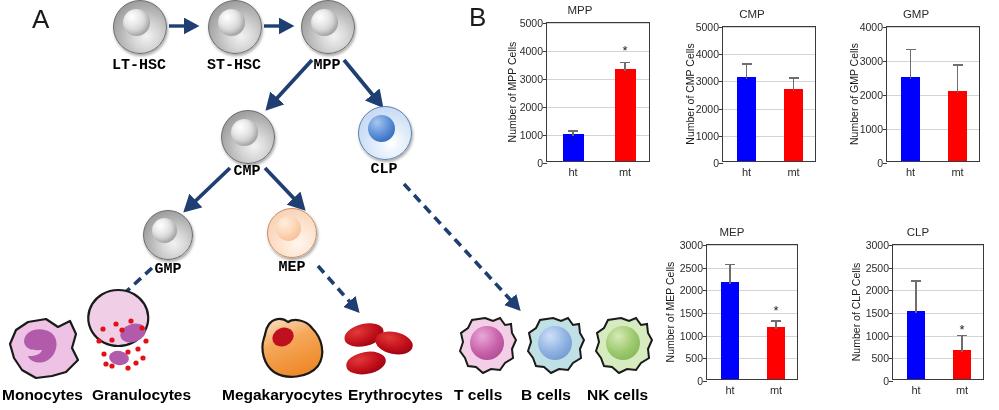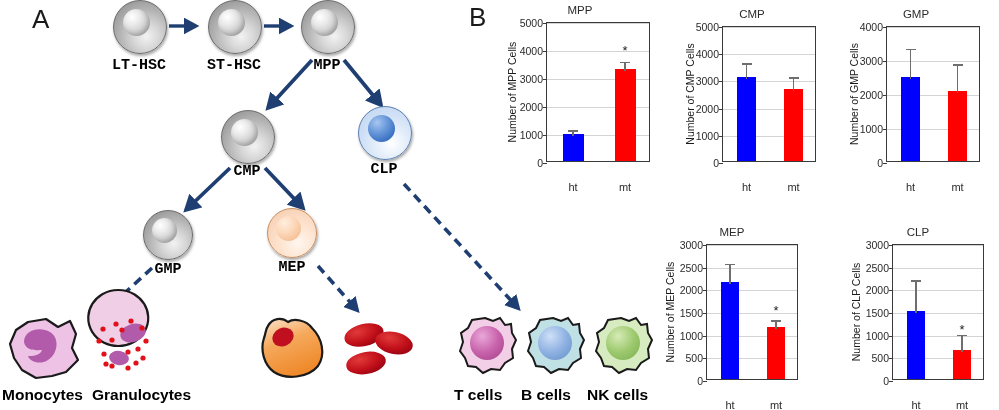--- a/index.html
+++ b/index.html
@@ -85,21 +85,21 @@
   .ylabel{
     position:absolute;font-size:10.5px;color:#1a1a1a;white-space:nowrap;
     transform-origin:0 0;transform:rotate(-90deg);
   }
   .bar{position:absolute;bottom:0;}
   .bar-blue{background:#0000ff;}
   .bar-red{background:#ff0000;}
   .errbar{position:absolute;width:1.4px;background:#6e6e6e;}
   .errcap{position:absolute;height:1.4px;background:#6e6e6e;}
   .xtick{
-    position:absolute;top:100%;margin-top:20px;
+    position:absolute;top:100%;margin-top:5px;
     font-size:11px;color:#2b2b2b;text-align:right;
     transform:translateX(-50%);white-space:nowrap;
   }
   .star{
     position:absolute;font-size:13px;color:#1a1a1a;line-height:1;
     transform:translateX(-50%);
   }
 </style>
 </head>
 <body>
@@ -238,20 +238,22 @@
 
       <g>
         <ellipse cx="364" cy="19" rx="20" ry="11" fill="url(#rbcGrad)" transform="rotate(-14 364 19)"></ellipse>
         <ellipse cx="394" cy="27" rx="19" ry="11" fill="url(#rbcGrad)" transform="rotate(12 394 27)"></ellipse>
         <ellipse cx="366" cy="47" rx="20" ry="11" fill="url(#rbcGrad)" transform="rotate(-10 366 47)"></ellipse>
       </g>
     </svg>
 
     <div class="term-label" style="left:2px;top:386px;">Monocytes</div>
     <div class="term-label" style="left:92px;top:386px;">Granulocytes</div>
+    <div class="term-label" style="left:222px;top:386px;">Megakaryocytes</div>
+    <div class="term-label" style="left:348px;top:386px;">Erythrocytes</div>
   </div>
 
   <svg style="position:absolute;left:455px;top:316px;width:210px;height:70px;overflow:visible;" viewBox="0 0 210 70">
     <defs>
       <radialGradient id="tGrad" cx="0.36" cy="0.3" r="0.8">
         <stop offset="0%" stop-color="#e9a7d8"></stop>
           <stop offset="60%" stop-color="#c862ab"></stop>
           <stop offset="100%" stop-color="#ad4b92"></stop>
       </radialGradient>
       <radialGradient id="bGrad" cx="0.36" cy="0.3" r="0.8">

